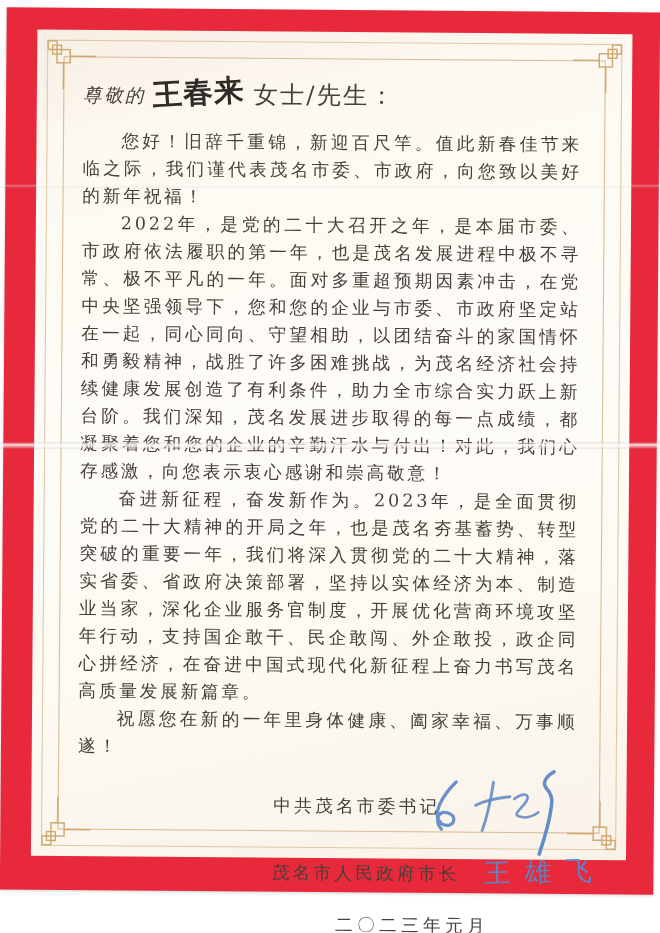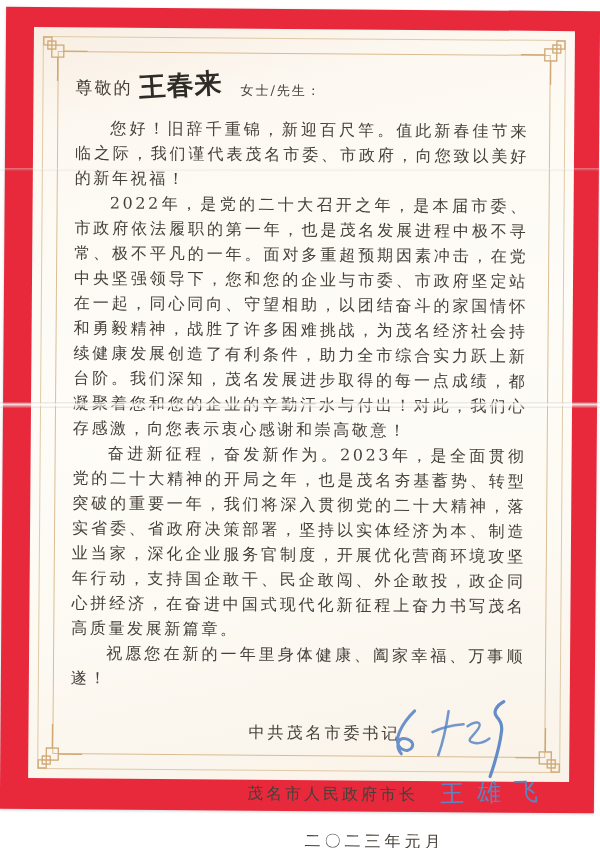--- a/index.html
+++ b/index.html
@@ -39,27 +39,27 @@
   .orn-tr{right:8px;top:8px;transform:rotate(90deg);}
   .orn-br{right:8px;bottom:8px;transform:rotate(180deg);}
   .orn-bl{left:8px;bottom:8px;transform:rotate(270deg);}
 
   .content{
     position:absolute;left:42px;top:44px;width:454px;
     color:var(--ink);font-size:16px;line-height:25px;letter-spacing:2.6px;
     text-align:justify;
   }
   .salutation{display:flex;align-items:baseline;height:40px;margin-bottom:4px;letter-spacing:2px;}
-  .sal-prefix{font-size:17px;}
+  .sal-prefix{font-size:17px;font-style:italic;}
   .recipient{
     font-size:27px;font-weight:bold;color:#2f2b27;margin:0 8px 0 6px;
     transform:rotate(-4deg);display:inline-block;letter-spacing:1px;
     font-family:"DejaVu Serif",serif;
   }
-  .sal-suffix{font-size:13px;margin-left:10px;}
+  .sal-suffix{font-size:22px;}
   .para{text-indent:2.2em;}
 
   .sig-block{margin-top:26px;}
   .sig-row{position:relative;white-space:nowrap;letter-spacing:3px;}
   .sig-row1{margin-top:0;padding-left:178px;height:30px;line-height:30px;}
   .sig-row2{margin-top:28px;padding-left:177px;height:30px;line-height:30px;}
   .sig-svg{position:absolute;left:312px;top:-22px;width:130px;height:84px;}
   .mayor-name{
     color:var(--signature-blue);font-size:24px;letter-spacing:13px;
     margin-left:14px;display:inline-block;transform:rotate(-2deg);

